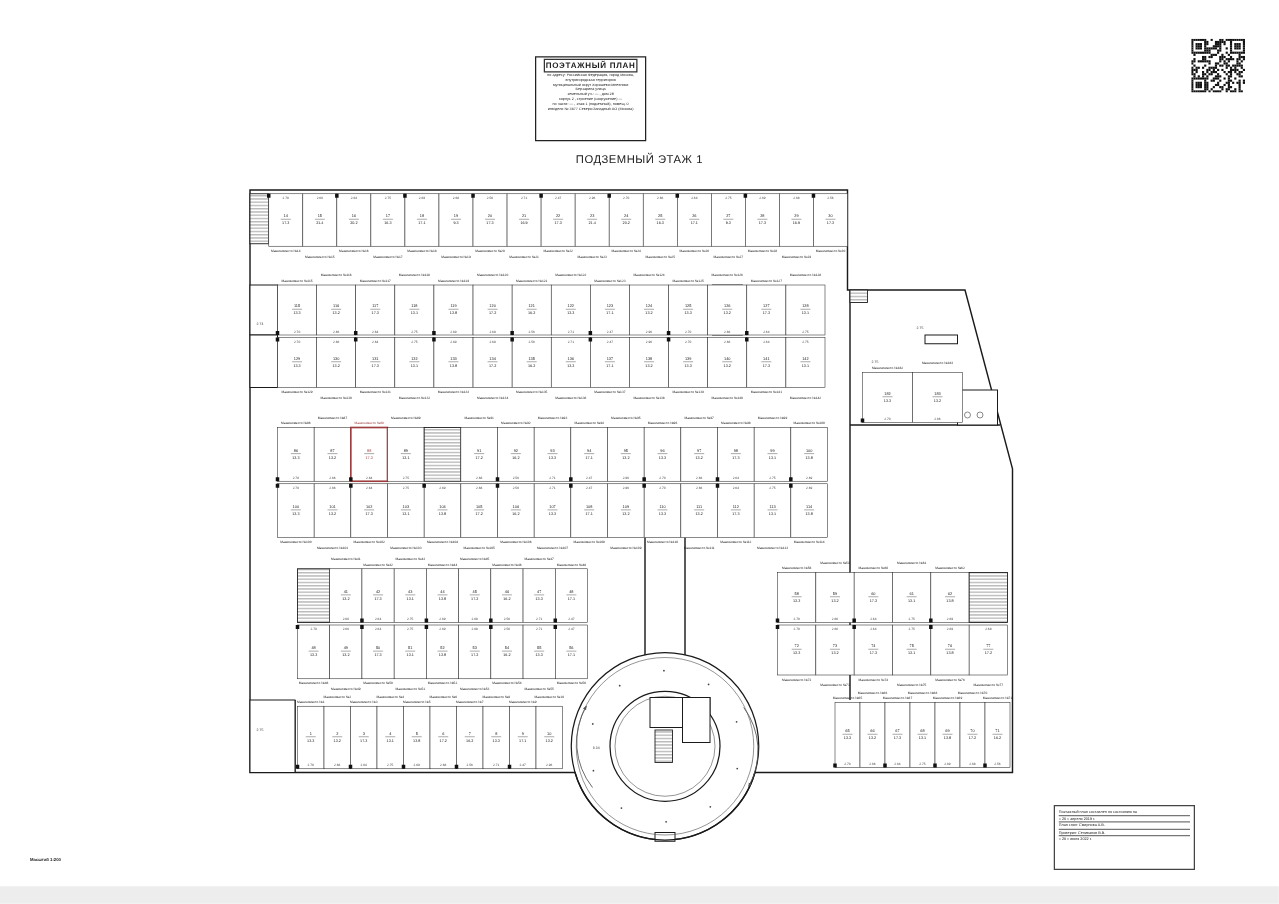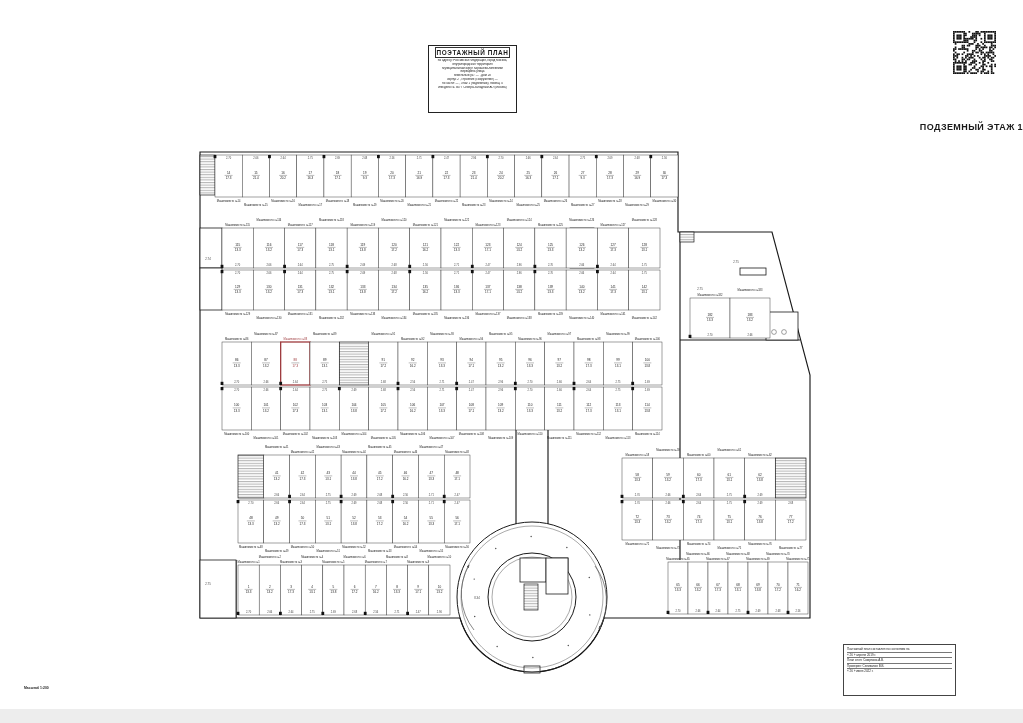--- a/index.html
+++ b/index.html
@@ -10,22 +10,22 @@
 
   
   .title-block{position:absolute;left:428px;top:45px;width:89px;height:68px;
     border:1px solid #222;background:#fff;box-sizing:border-box;padding:1px 2px;}
   .title-block .hdr{font-weight:bold;font-size:6.4px;text-align:center;letter-spacing:.6px;
     border:0.5px solid #333;margin:0 4px 1px 4px;padding:1px 0;}
   .title-block .row{font-size:3px;line-height:3.8px;text-align:center;white-space:nowrap;
     overflow:hidden;color:#222;}
 
   
-  .floor-title{position:absolute;left:0;top:122px;width:100%;text-align:right;
-    font-size:9px;font-weight:bold;letter-spacing:.4px;}
+  .floor-title{position:absolute;left:0;top:122px;width:100%;text-align:center;
+    font-size:9px;font-weight:normal;letter-spacing:.4px;}
 
   
   .stamp-block{position:absolute;left:843px;top:644px;width:113px;height:52px;
     border:.8px solid #444;box-sizing:border-box;padding:2px 3px;background:#fff;}
   .stamp-block .row{font-size:3px;line-height:4.6px;white-space:nowrap;overflow:hidden;
     border-bottom:.5px solid #777;color:#222;}
   .stamp-block .row:last-child{border-bottom:none;}
 
   .scale-note{position:absolute;left:24px;top:686px;font-size:3.4px;font-weight:bold;color:#222;}
 

